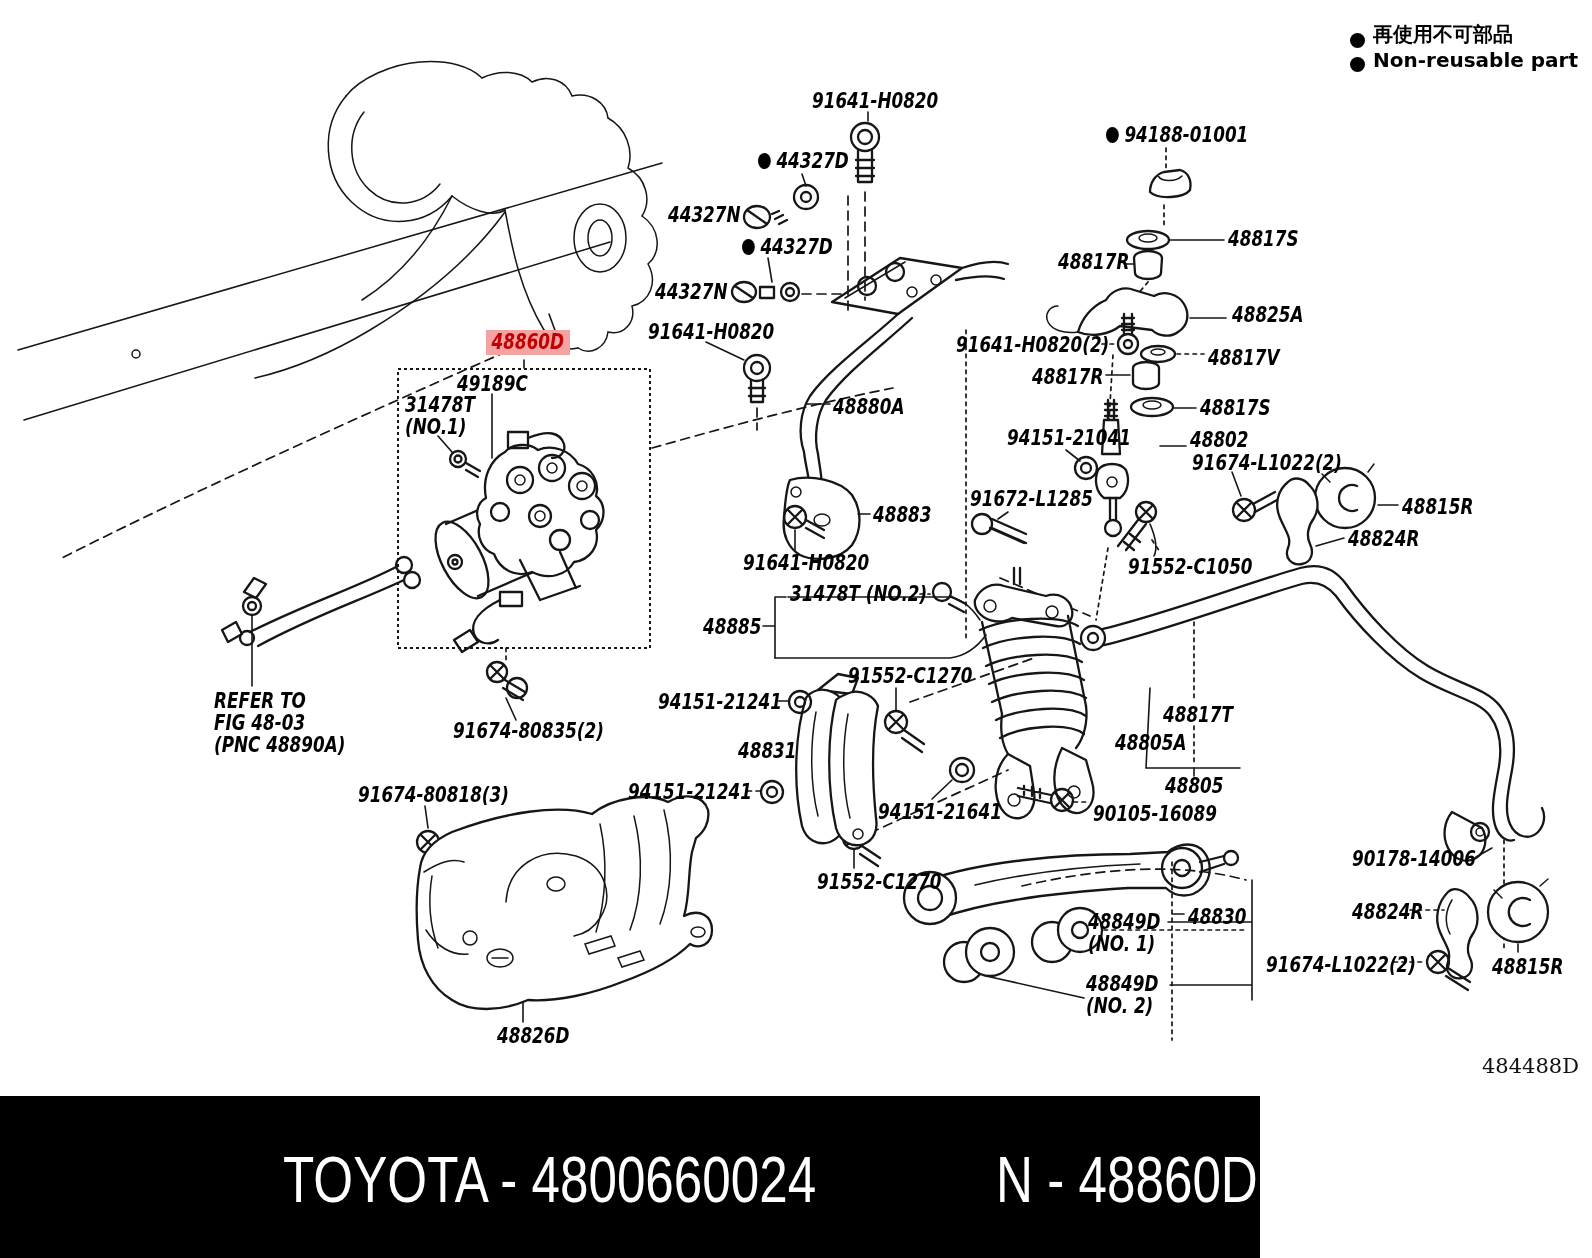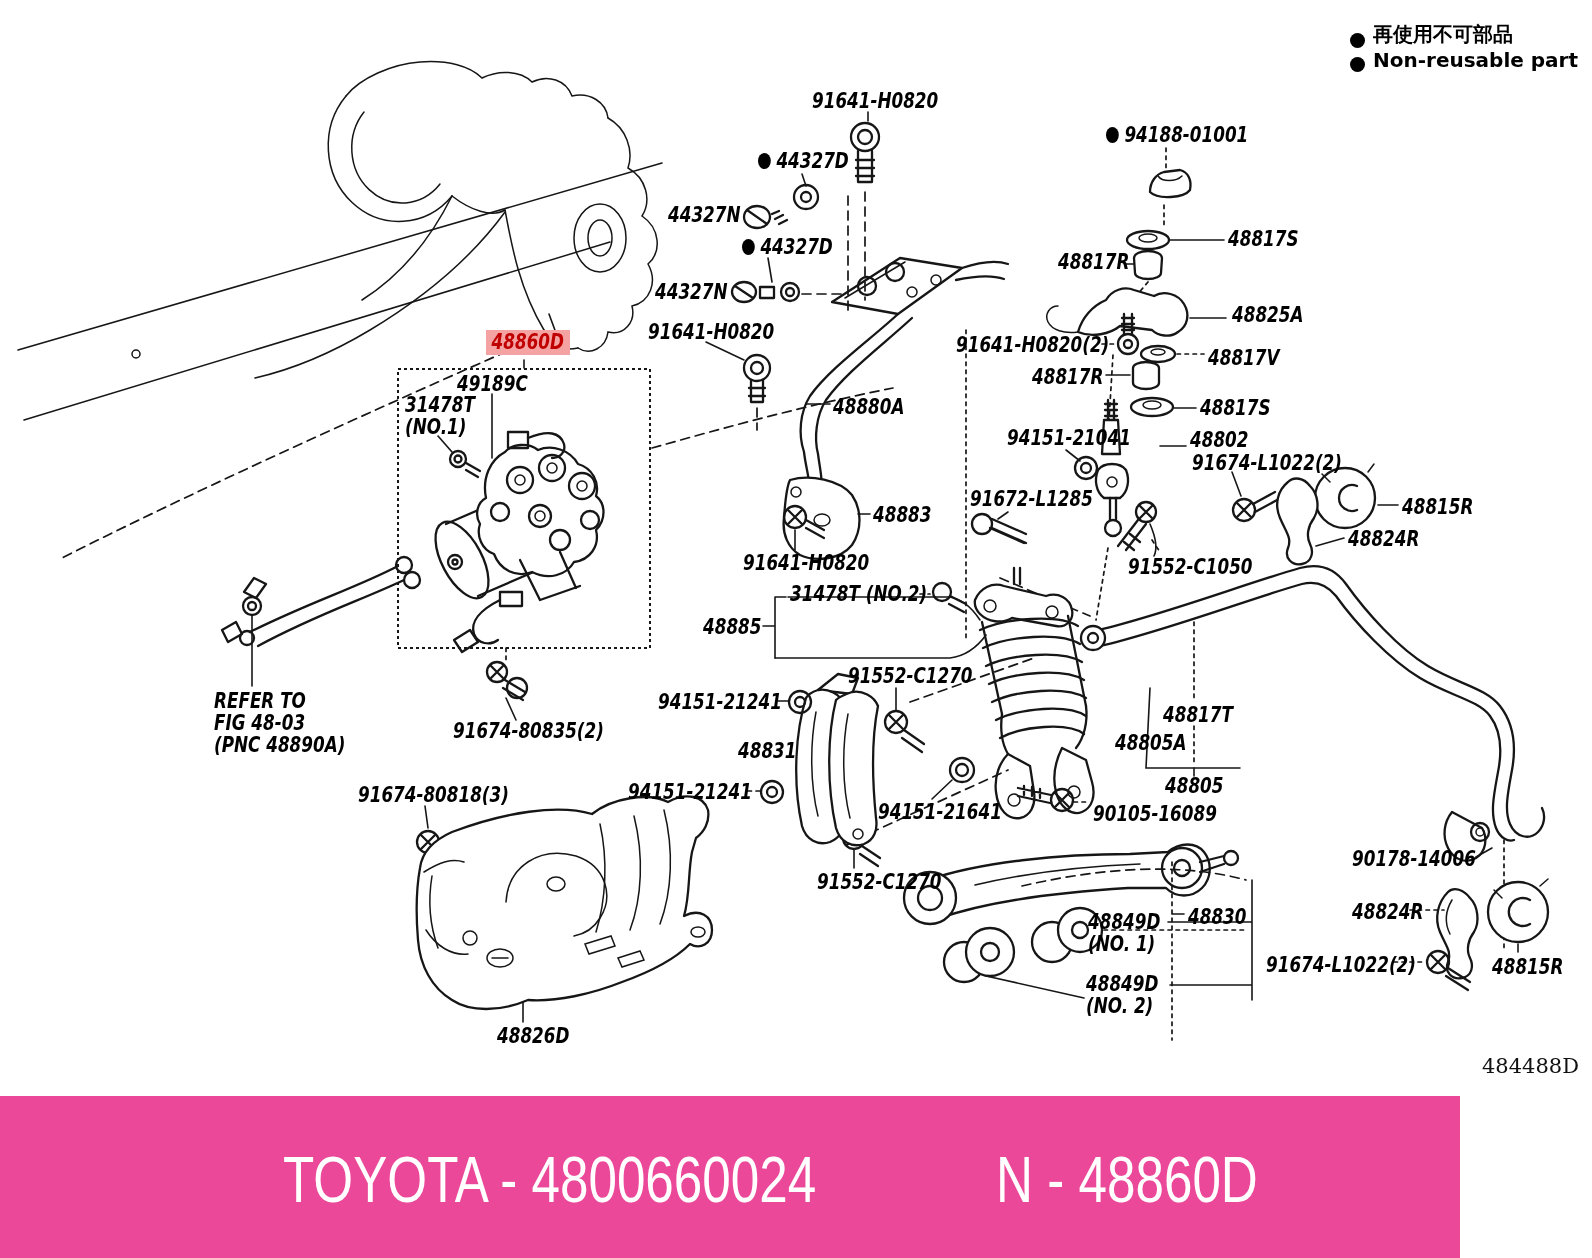--- a/index.html
+++ b/index.html
@@ -17,21 +17,21 @@
   .part-label{position:absolute;font-weight:bold;font-size:21px;line-height:22px;color:#000;
               white-space:pre;transform:scaleX(0.8);transform-origin:0 0;}
   .part-label.highlight{background:#f4a2a2;color:#c00000;padding:1px 7px 2px 7px;}
   .bullet{display:inline-block;width:16px;height:16px;border-radius:50%;background:#000;
           margin-right:7px;vertical-align:-1px;}
   .legend{position:absolute;left:1350px;top:24px;font-size:20px;font-weight:bold;color:#000;}
   .legend .row{display:flex;align-items:flex-end;height:24px;}
   .legend .bullet{width:15px;height:15px;margin-right:8px;}
   .figcode{position:absolute;left:1482px;top:1054px;font-family:"DejaVu Serif", serif;
            font-size:21px;color:#111;}
-  .banner{position:absolute;left:0;top:1096px;width:1460px;height:162px;background:#ec4899;}
+  .banner{position:absolute;left:0;top:1096px;width:1260px;height:162px;background:#000000;}
   .banner .btxt{position:absolute;top:1148px;color:#fff;font-size:64px;line-height:64px;
                 font-family:"Liberation Sans", sans-serif;font-weight:normal;
                 transform:scaleX(0.8);transform-origin:0 0;white-space:nowrap;}
   .banner .btxt{top:52px;}
 </style>
 </head>
 <body>
 
 <div class="stage">
 

